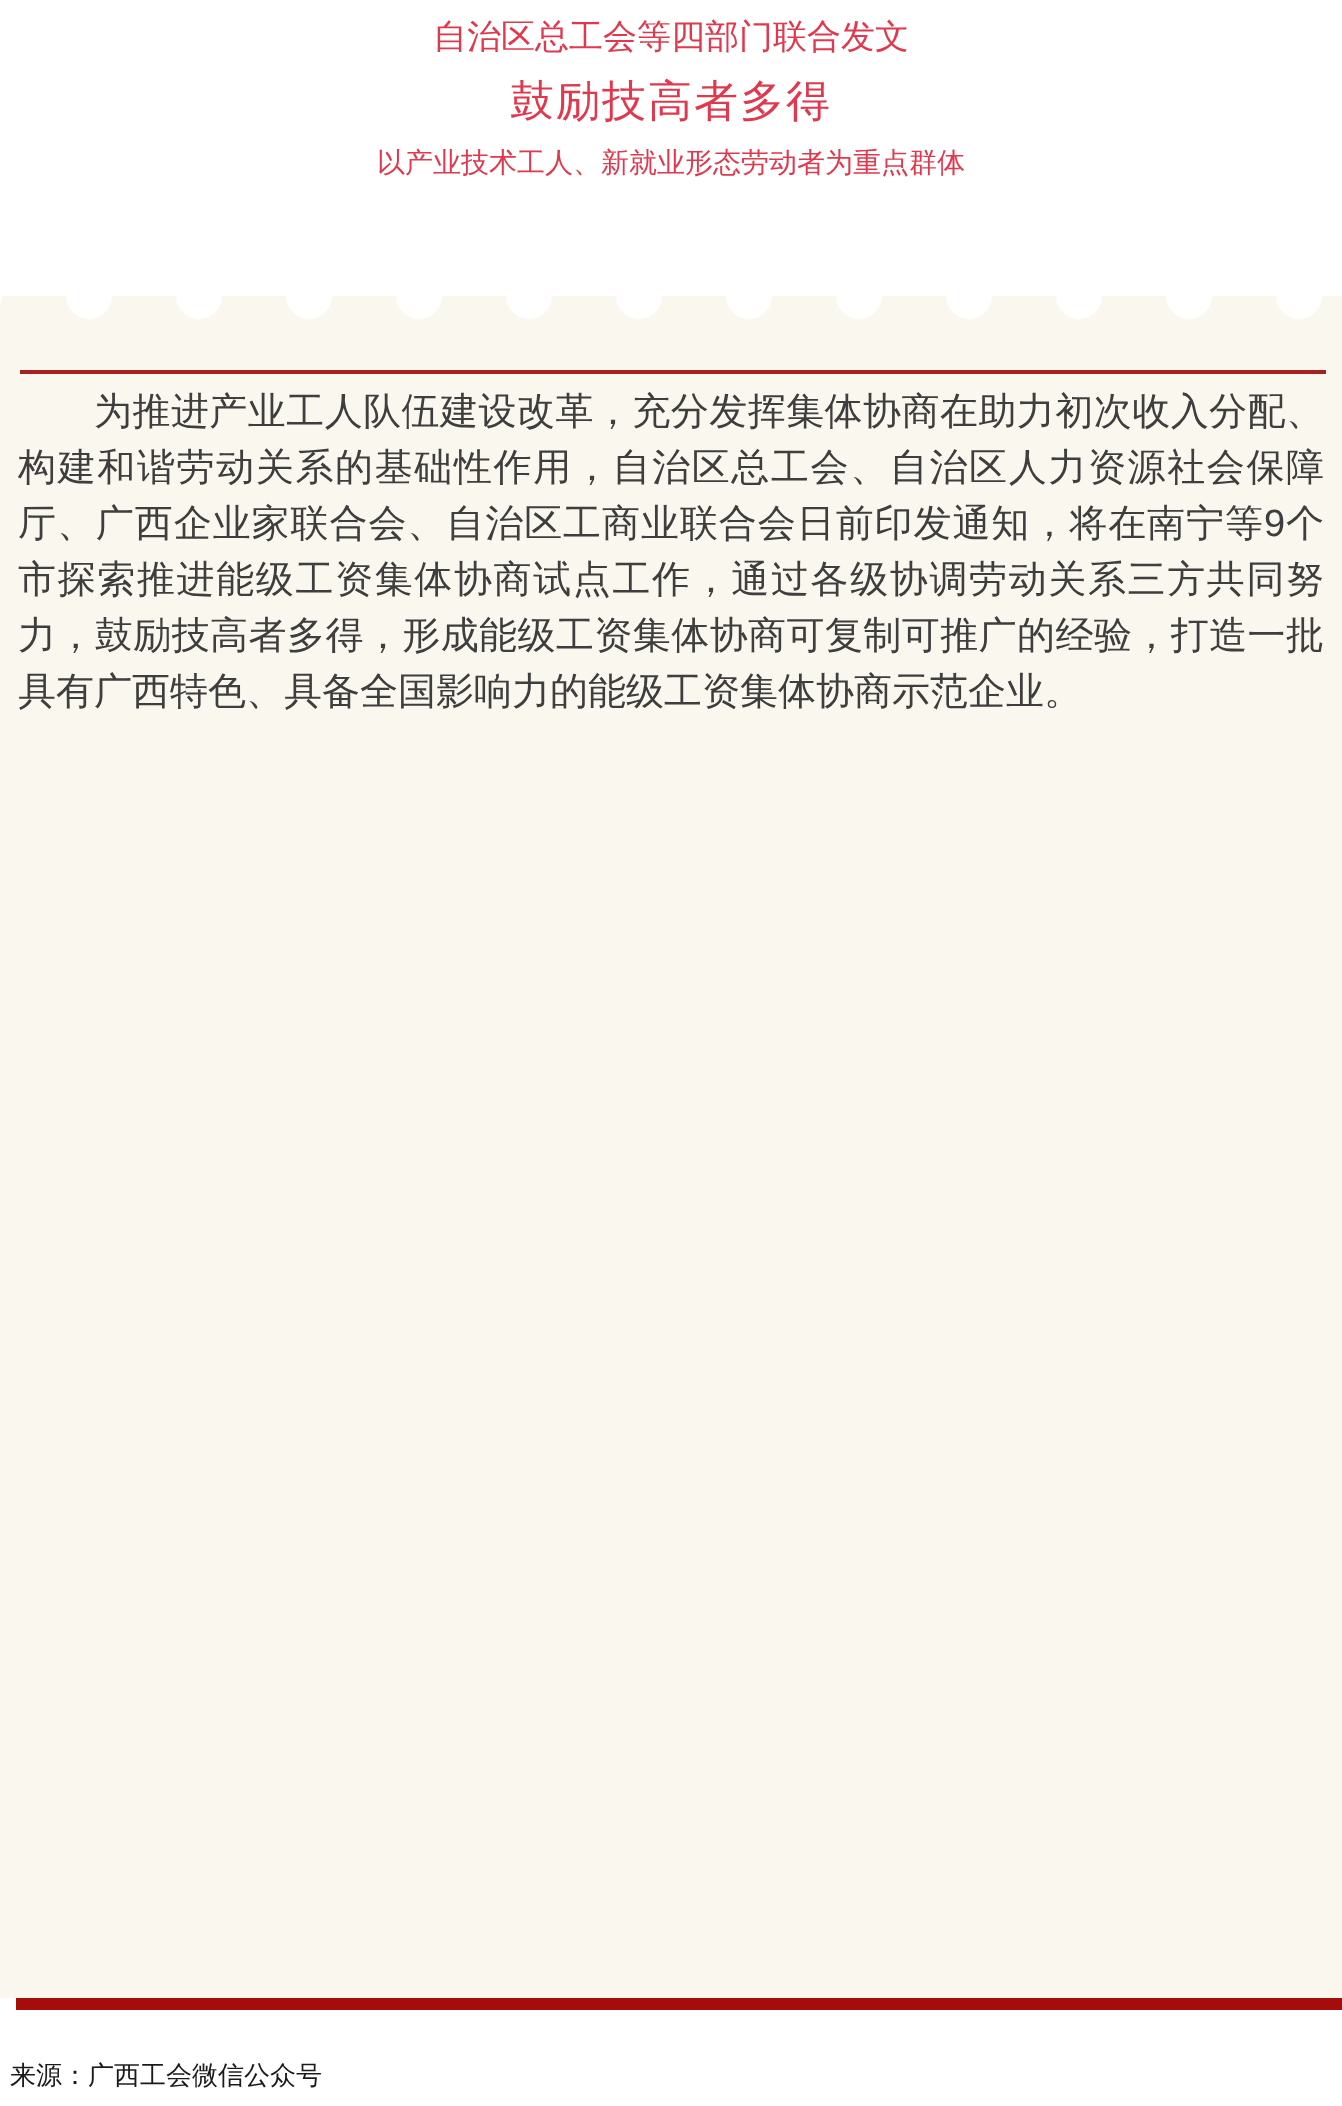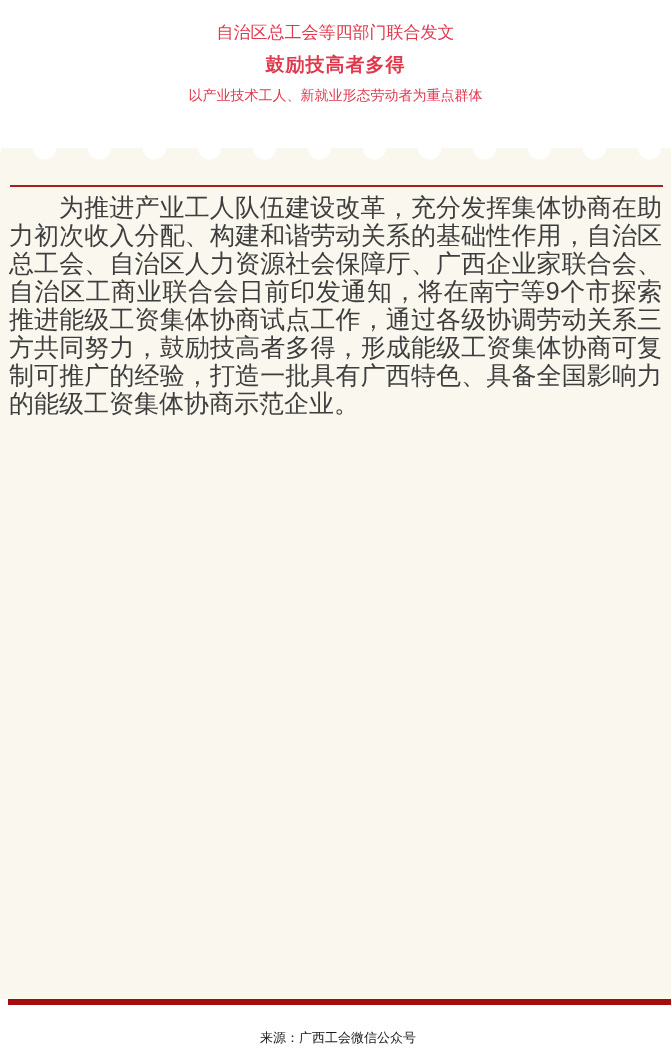--- a/index.html
+++ b/index.html
@@ -11,34 +11,34 @@
     height: 1053px;
     background: #ffffff;
     overflow: hidden;
     font-family: "Liberation Sans", "DejaVu Sans", sans-serif;
   }
 
   
   .header {
     box-sizing: border-box;
     height: 148px;
-    padding-top: 23px;
+    padding-top: 9px;
     text-align: center;
     background: #ffffff;
     color: #e0394e;
   }
   .kicker {
     font-size: 17px;
     line-height: 20px;
     margin-bottom: 9px;
   }
   .title-line {
-    font-size: 19px;
+    font-size: 22px;
     line-height: 26px;
-    font-weight: bold;
+    font-weight: normal;
     margin-bottom: 6px;
     letter-spacing: 1px;
   }
   .subtitle {
     font-size: 14px;
     line-height: 22px;
     margin-top: 2px;
   }
 
   
@@ -58,21 +58,21 @@
     background: #faf7ee;
     overflow: hidden;
   }
   .thin-rule {
     height: 2px;
     background: #a6201f;
     margin: 15px 8px 0 10px;
   }
   .article {
     padding: 6px 9px 0 9px;
-    font-size: 25px;
+    font-size: 19px;
     line-height: 28px;
     color: #3e3e3e;
     text-align: justify;
   }
   .article p {
     margin: 0;
     text-indent: 2em;
   }
 
   
@@ -82,21 +82,20 @@
     margin-left: 8px;
   }
   .footer-area {
     background: #ffffff;
     padding: 25px 0 0 5px;
   }
   .source {
     font-size: 13px;
     line-height: 16px;
     color: #1a1a1a;
-    text-align: center;
   }
 </style>
 </head>
 <body>
 
 <div class="header">
   <div class="kicker">自治区总工会等四部门联合发文</div>
   <div class="title-line">鼓励技高者多得</div>
   <div class="subtitle">以产业技术工人、新就业形态劳动者为重点群体</div>
 </div>

